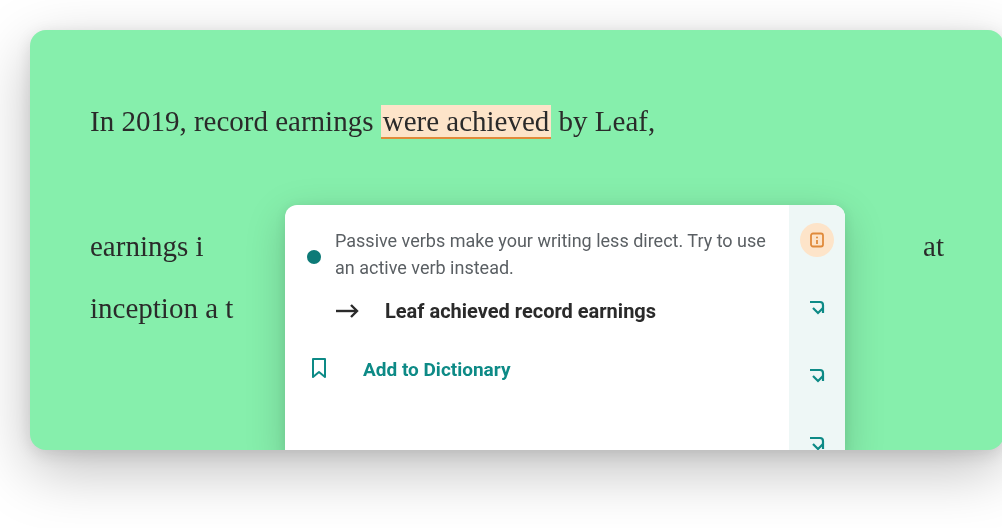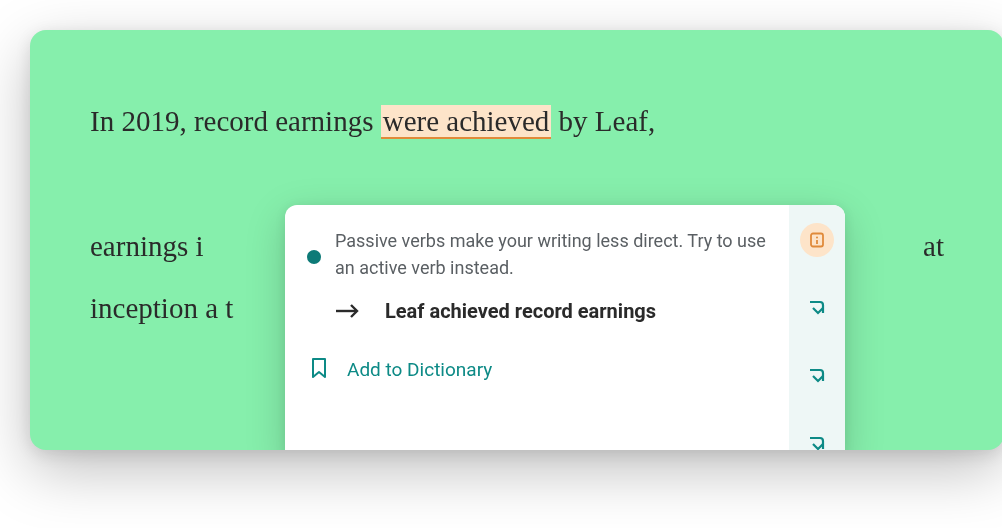--- a/index.html
+++ b/index.html
@@ -90,24 +90,25 @@
     font-weight: 700;
   }
   .suggestion-text {
     font-size: 20px;
     font-weight: 700;
     color: #2a2a2a;
   }
   .action-row {
     display: flex;
     align-items: center;
-    gap: 14px;
+    gap: 30px;
     margin-left: 0;
     padding: 10px 0;
     cursor: pointer;
+    font-weight: bold;
   }
   .action-icon {
     width: 26px;
     height: 26px;
     flex: none;
     color: #0d8a86;
   }
   .action-label {
     font-size: 19px;
     color: #0d8a86;

